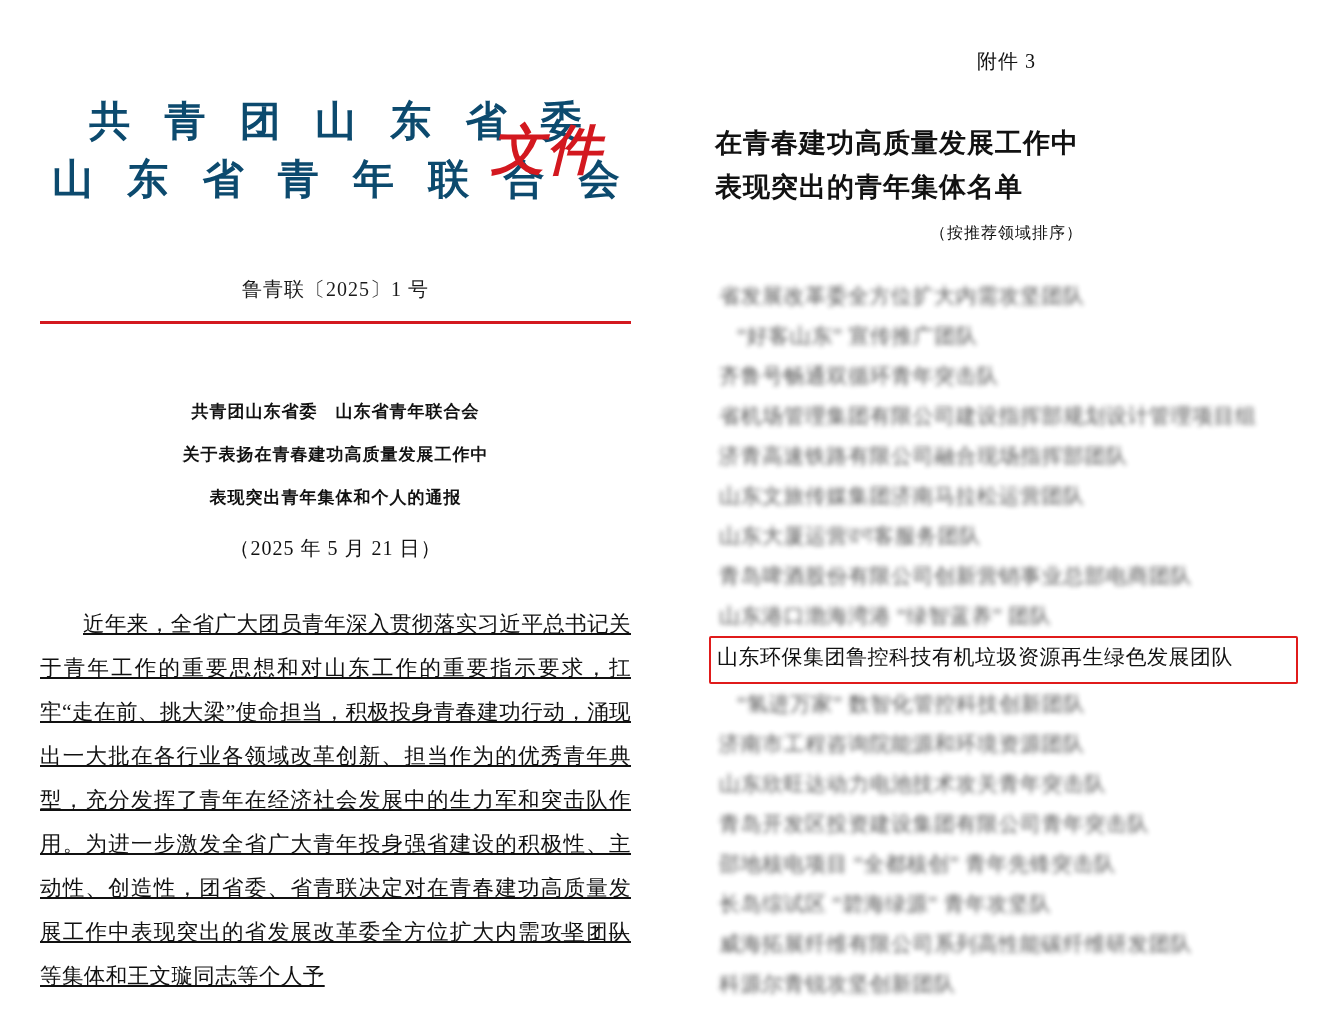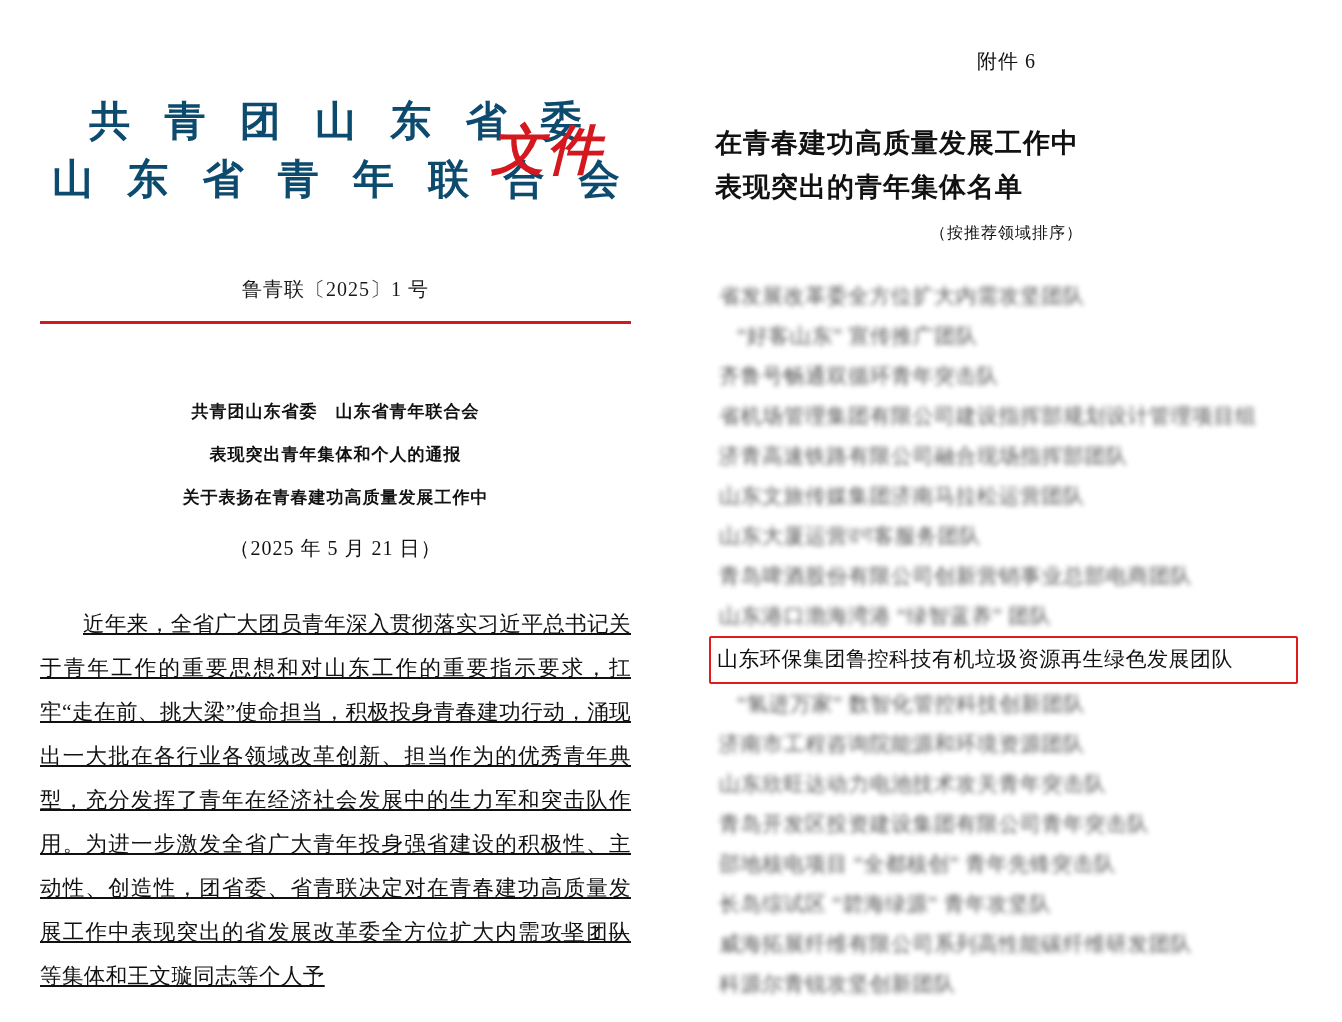--- a/index.html
+++ b/index.html
@@ -158,20 +158,21 @@
     padding-left: 22px;
   }
   .name-item.highlighted {
     border: 2px solid #e01b1b;
     border-radius: 2px;
     padding: 1px 19px 3px 6px;
     margin-left: -6px;
     display: block;
     filter: none;
     color: #111;
+    font-family: Liberation Mono, monospace;
   }
 </style>
 </head>
 <body>
 
 <div class="page">
 
   <div class="left-doc">
 
     <div class="letterhead">
@@ -179,36 +180,36 @@
       <div class="lh-line">山 东 省 青 年 联 合 会</div>
       <div class="lh-wen">文件</div>
     </div>
 
     <div class="doc-number">鲁青联〔2025〕1 号</div>
 
     <div class="red-rule"></div>
 
     <div class="doc-title">
       <div>共青团山东省委　山东省青年联合会</div>
+      <div>关于表扬在青春建功高质量发展工作中</div>
       <div>表现突出青年集体和个人的通报</div>
-      <div>关于表扬在青春建功高质量发展工作中</div>
     </div>
 
     <div class="doc-date">（2025 年 5 月 21 日）</div>
 
     <div class="body-text">
       <p>近年来，全省广大团员青年深入贯彻落实习近平总书记关于青年工作的重要思想和对山东工作的重要指示要求，扛牢“走在前、挑大梁”使命担当，积极投身青春建功行动，涌现出一大批在各行业各领域改革创新、担当作为的优秀青年典型，充分发挥了青年在经济社会发展中的生力军和突击队作用。为进一步激发全省广大青年投身强省建设的积极性、主动性、创造性，团省委、省青联决定对在青春建功高质量发展工作中表现突出的省发展改革委全方位扩大内需攻坚团队等集体和王文璇同志等个人予</p>
     </div>
 
     <div class="page-number">— 1 —</div>
   </div>
 
   <div class="right-doc">
 
-    <div class="attachment-label">附件 6</div>
+    <div class="attachment-label">附件 3</div>
 
     <div class="list-title">
       <div>在青春建功高质量发展工作中</div>
       <div>表现突出的青年集体名单</div>
     </div>
 
     <div class="list-subtitle">（按推荐领域排序）</div>
 
     <div class="name-list">
         <div class="name-item blurred">省发展改革委全方位扩大内需攻坚团队</div>

